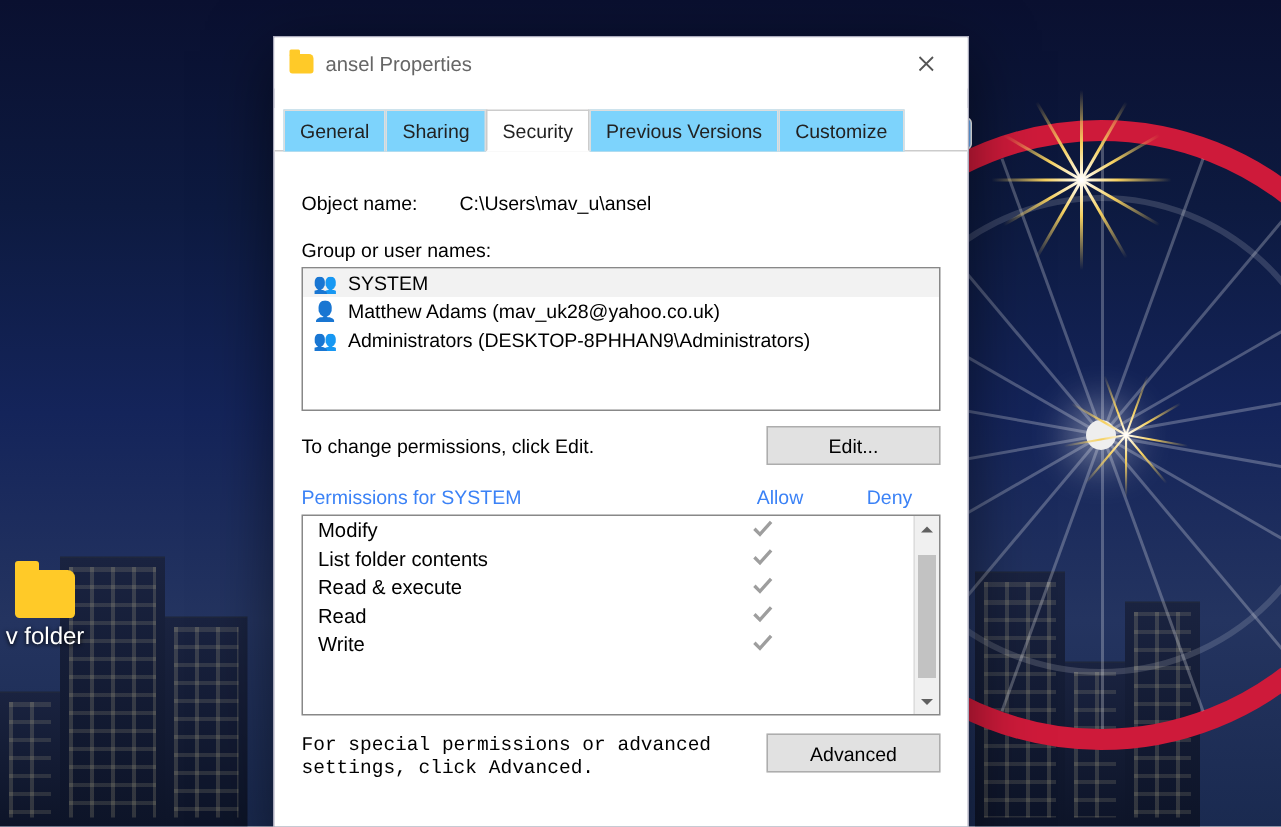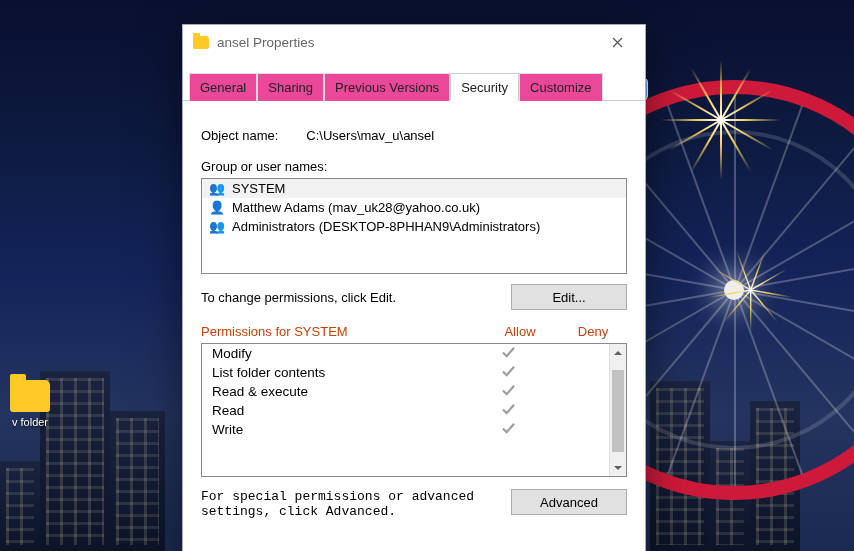--- a/index.html
+++ b/index.html
@@ -57,21 +57,21 @@
   .building {
     position:absolute; bottom:0; background:linear-gradient(180deg,#1a2340,#0d1428);
     border-top:1px solid rgba(200,220,255,0.1);
   }
   .building::after {
     content:"";position:absolute;inset:6px;background:
       repeating-linear-gradient(90deg,rgba(255,240,180,0.15) 0 3px,transparent 3px 14px),
       repeating-linear-gradient(180deg,rgba(255,240,180,0.12) 0 3px,transparent 3px 12px);
   }
   .folder-desktop {
-    position:absolute; left:0; top:380px; color:#fff; text-align:center; font-size:11px;
+    position:absolute; left:0; top:380px; color:#fff; text-align:center; font-size:16px;
     text-shadow:0 1px 3px #000; width:60px;
   }
   .folder-desktop .ficon { width:40px; height:32px; background:#ffca28; border-radius:2px 5px 3px 3px; margin:0 auto 4px; position:relative;}
   .folder-desktop .ficon::before { content:""; position:absolute; left:0; top:-6px; width:16px; height:8px; background:#ffca28; border-radius:2px 2px 0 0;}
 
   
   .dialog {
     position:absolute;
     left:182px; top:24px;
     width:464px; height:543px;
@@ -88,21 +88,21 @@
   .titlebar .ficon-sm::before { content:""; position:absolute; left:0; top:-3px; width:7px; height:4px; background:#ffca28; border-radius:1px 1px 0 0;}
   .titlebar .title { color:#666; font-size:13.5px; flex:1;}
   .titlebar .close { width:44px; height:100%; display:flex; align-items:center; justify-content:center; cursor:pointer;}
   .titlebar .close svg { width:11px; height:11px; stroke:#555; stroke-width:1.2;}
 
   .tabs {
     display:flex; padding:0 6px; border-bottom:1px solid #ccc; background:#fff; margin-top:0;
   }
   .tab {
     padding:6px 10px 5px; font-size:13px; color:#222; border:1px solid transparent; border-bottom:none;
-    position:relative; top:1px; cursor:pointer; background:#ec4899; margin-right:0;
+    position:relative; top:1px; cursor:pointer; background:#7dd3fc; margin-right:0;
     border-color:#ddd;
   }
   .tab.active {
     background:#fff; border-color:#ccc; border-bottom:1px solid #fff; z-index:2;
   }
 
   .content {
     padding:14px 18px 12px 18px; flex:1; display:flex; flex-direction:column;
   }
   .row { display:flex; align-items:flex-start; gap:28px; margin-bottom:16px;}
@@ -116,21 +116,21 @@
   }
   .group-row.selected { background:#f2f2f2;}
   .usericon { width:18px; text-align:center; }
 
   .edit-row { display:flex; align-items:center; justify-content:space-between; margin-bottom:14px;}
   .btn {
     min-width:116px; height:26px; background:#e1e1e1; border:1px solid #adadad;
     font:inherit; cursor:pointer; padding:0 10px;
   }
 
-  .perm-header { display:flex; font-size:13px; color:#c2410c; margin-bottom:4px;}
+  .perm-header { display:flex; font-size:13px; color:#3b82f6; margin-bottom:4px;}
   .perm-header .col-name { flex:1; }
   .perm-header .col-allow { width:78px; text-align:center;}
   .perm-header .col-deny { width:68px; text-align:center;}
 
   .perm-box {
     border:1px solid #888; height:134px; position:relative; display:flex; background:#fff;
   }
   .perm-scroll {
     flex:1; overflow:hidden;
   }
@@ -226,22 +226,22 @@
     <div class="close">
       <svg viewBox="0 0 11 11">
           <path d="M1 1 L10 10 M10 1 L1 10"></path>
         </svg>
     </div>
   </div>
 
   <div class="tabs" id="tabs">
       <div class="tab">General</div>
       <div class="tab">Sharing</div>
+      <div class="tab active">Security</div>
       <div class="tab">Previous Versions</div>
-      <div class="tab active">Security</div>
       <div class="tab">Customize</div>
     </div>
 
   <div class="content">
 
     <div class="row">
       <span class="label">Object name:</span>
       <span>C:\Users\mav_u\ansel</span>
     </div>
 

